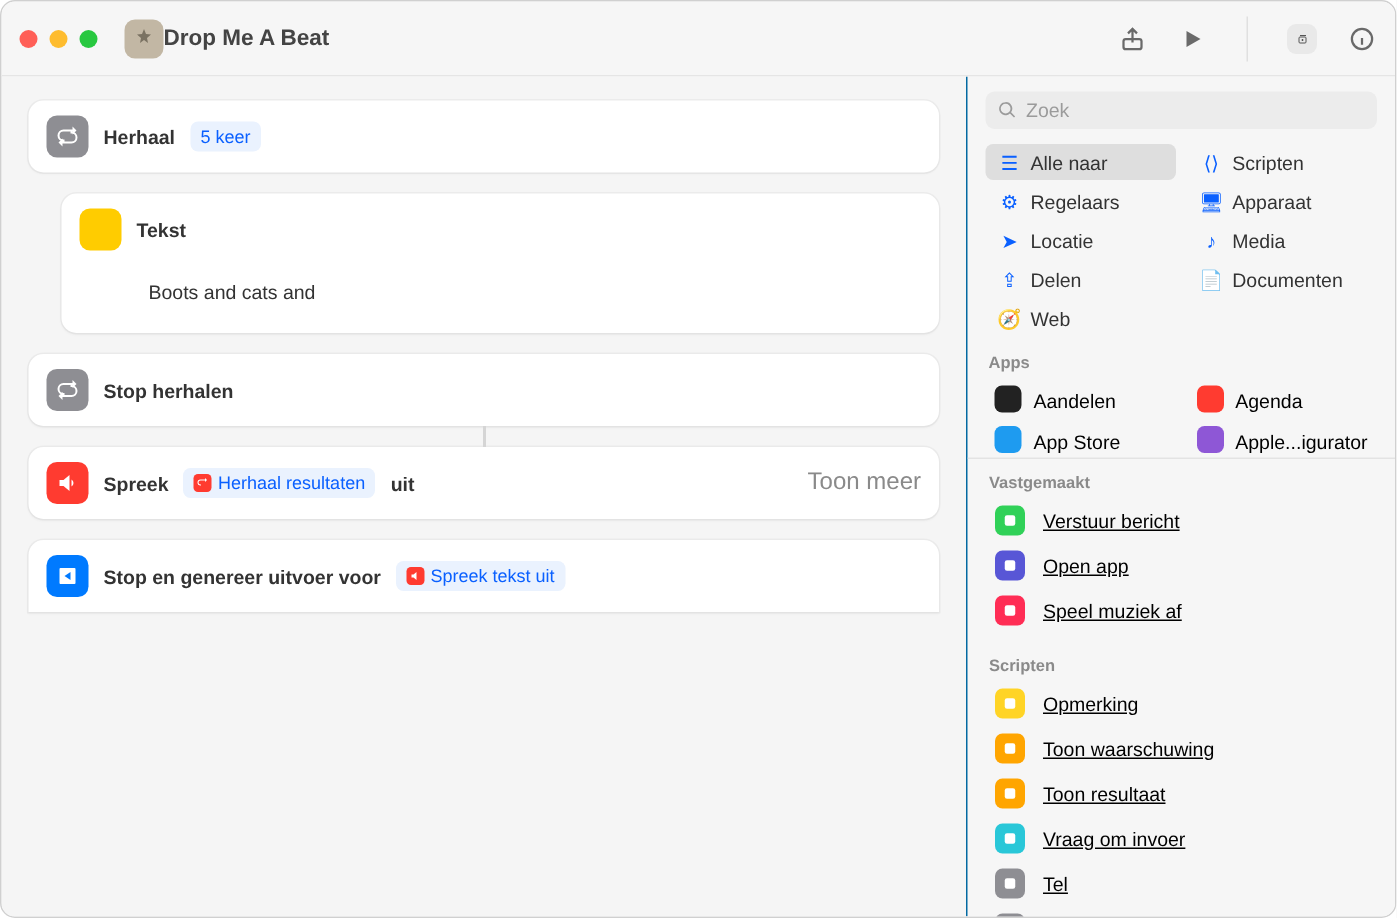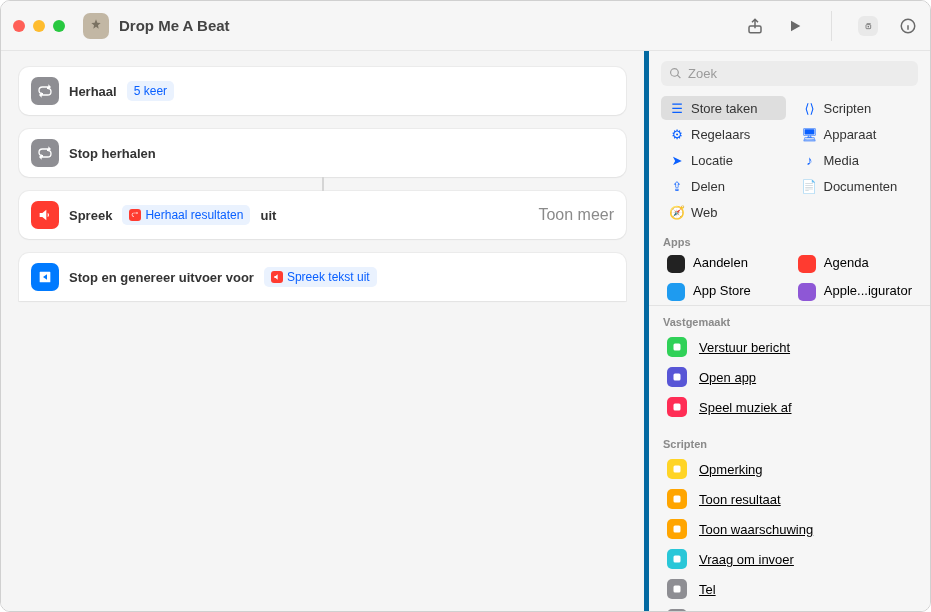--- a/index.html
+++ b/index.html
@@ -6,21 +6,21 @@
   body { background: #fff; width: 931px; height: 612px; overflow: hidden; }
   .window { width: 931px; height: 612px; background: #fff; border: 1px solid #d0d0d0; border-radius: 10px; display: flex; flex-direction: column; overflow: hidden; }
   .titlebar { height: 50px; display: flex; align-items: center; padding: 0 12px; border-bottom: 1px solid #e5e5e5; background: #f6f6f6; }
   .traffic { display: flex; gap: 8px; }
   .dot { width: 12px; height: 12px; border-radius: 50%; }
   .red { background: #ff5f57; }
   .yellow { background: #febc2e; }
   .green { background: #28c840; }
   .app-icon { width: 26px; height: 26px; border-radius: 7px; background: #c2b7a4; margin-left: 18px; display:flex; align-items:center; justify-content:center; }
   .app-icon svg { width: 16px; height: 16px; fill:#7a7262; }
-  .title { font-size: 15px; font-weight: 600; margin-left: 10px; color: #444; }
+  .title { font-size: 15px; font-weight: 600; color: #444; }
   .titlebar-right { margin-left: auto; display: flex; gap: 20px; align-items: center; color: #6a6a6a; }
   .titlebar-right .i { width: 20px; height: 20px; display: flex; align-items: center; justify-content: center; cursor: pointer; }
   .spacer-div { width: 1px; height: 30px; background: #e0e0e0; margin: 0 6px; }
   .lib-add { background:#e9e9e9; border-radius:6px; padding:4px 6px; }
   .body { display: flex; flex: 1; overflow: hidden; }
   .canvas { flex: 1; padding: 16px 18px; background: #f5f5f5; overflow: auto; display:flex; flex-direction:column; gap:14px; }
   .card { background: #fff; border-radius: 10px; box-shadow: 0 1px 2px rgba(0,0,0,0.04), 0 0 0 1px rgba(0,0,0,0.04); }
   .action-row { display: flex; align-items: center; padding: 10px 12px; gap: 10px; }
   .action-icon { width: 28px; height: 28px; border-radius: 7px; display:flex; align-items:center; justify-content:center; flex-shrink:0; }
   .action-icon svg { width:16px; height:16px; fill:white; }
@@ -37,29 +37,29 @@
   .text-body { padding: 0 14px 14px 50px; }
   .text-field { font-size:13px; color:#333; padding: 6px 8px; margin-top:4px; }
   .show-more { margin-left:auto; font-size:16px; color:#8a8a8a; }
   .stack-top { border-radius: 10px 10px 0 0; }
   .stack-bottom { border-radius:0 0 10px 10px; margin-top:-13px; border-top:1px solid #eee; }
   .subtle { font-size:12.5px; color:#888; padding: 8px 14px 4px 14px; }
   .linkish { font-size:13px; color:#0a60ff; font-weight:600; padding:0 14px 12px 14px; display:block; }
   .connector { height:14px; display:flex; justify-content:center; margin:-14px 0 -14px 0; position:relative;}
   .connector::before { content:""; width:2px; background:#d5d5d5; position:absolute; top:0; bottom:0; }
 
-  .sidebar { width: 286px; border-left: 5px solid #0369a1; background:#f6f6f6; display:flex; flex-direction:column; overflow:hidden; }
+  .sidebar { width: 286px; border-left: 1px solid #0369a1; background:#f6f6f6; display:flex; flex-direction:column; overflow:hidden; }
   .search { margin:10px 12px; padding:5px 8px; border-radius:6px; background:#ececec; color:#9b9b9b; font-size:13px; display:flex; align-items:center; gap:6px; }
   .cat-grid { display:grid; grid-template-columns:1fr 1fr; gap:2px 8px; padding:0 12px 8px 12px; font-size:13px; }
   .cat-item { display:flex; align-items:center; gap:6px; padding:4px 8px; border-radius:5px; color:#333; cursor:pointer; }
   .cat-item.selected { background:#dedede; }
   .cat-item .ci { width:16px; height:16px; display:flex; align-items:center; justify-content:center; }
   .section-h { font-size:11px; color:#8a8a8a; font-weight:600; padding: 4px 14px; }
   .app-grid { display:grid; grid-template-columns:1fr 1fr; gap:2px 8px; padding:0 12px 0 12px; font-size:13px; border-bottom:1px solid #e3e3e3; height:54px; overflow:hidden; }
-  .app-item { display:flex; align-items:flex-start; gap:8px; padding:3px 6px; }
+  .app-item { display:flex; align-items:flex-end; gap:8px; padding:3px 6px; }
   .mini-app { width:18px; height:18px; border-radius:5px; display:flex;align-items:center;justify-content:center; }
   .action-list { padding:0 12px 12px 12px; }
   .al-item { display:flex; align-items:center; gap:12px; padding:5px 6px; border-radius:6px; font-size:13px; cursor:pointer;text-decoration:underline;}
   .sm-icon { width:20px; height:20px; border-radius:5px; display:flex; align-items:center; justify-content:center; }
   .sm-icon svg { width:12px;height:12px;fill:white; }
   .bottom-scroll { overflow-y:auto; flex:1; padding-top:6px; }
 </style>
 </head>
 <body>
 
@@ -114,20 +114,33 @@
           <div class="action-icon ic-gray">
             <svg viewBox="0 0 24 24">
                 <path d="M17 2l4 4-4 4V7H8a4 4 0 100 8h1v2H8a6 6 0 110-12h9V2zM7 22l-4-4 4-4v3h9a4 4 0 100-8h-1V7h1a6 6 0 110 12H7v3z"></path>
               </svg>
           </div>
           <span class="label">Herhaal</span>
           <span class="token">5 keer</span>
         </div>
       </div>
 
+      <div class="card nested">
+        <div class="action-row">
+          <div class="action-icon ic-yellow">
+            <svg viewBox="0 0 24 24">
+                <path d="M4 5h16M4 10h16M4 15h10"></path>
+              </svg>
+          </div>
+          <span class="label">Tekst</span>
+        </div>
+        <div class="text-body">
+          <div class="text-field">Boots and cats and</div>
+        </div>
+      </div>
 
       <div class="card">
         <div class="action-row">
           <div class="action-icon ic-gray">
             <svg viewBox="0 0 24 24">
                 <path d="M17 2l4 4-4 4V7H8a4 4 0 100 8h1v2H8a6 6 0 110-12h9V2zM7 22l-4-4 4-4v3h9a4 4 0 100-8h-1V7h1a6 6 0 110 12H7v3z"></path>
               </svg>
           </div>
           <span class="label">Stop herhalen</span>
         </div>
@@ -183,21 +196,21 @@
       <div class="search">
         <svg viewBox="0 0 24 24" width="13" height="13" fill="#9b9b9b">
             <path d="M10 2a8 8 0 105.3 14l5 5 1.4-1.4-5-5A8 8 0 0010 2zm0 2a6 6 0 110 12 6 6 0 010-12z"></path>
           </svg>
         <span>Zoek</span>
       </div>
 
       <div class="cat-grid" id="cat-grid">
           <div class="cat-item selected">
             <span class="ci stroke-blue" style="color:#0a60ff;font-size:13px">☰</span>
-            <span>Store taken</span>
+            <span>Alle naar</span>
           </div>
           <div class="cat-item">
             <span class="ci stroke-blue" style="color:#0a60ff;font-size:13px">⟨⟩</span>
             <span>Scripten</span>
           </div>
           <div class="cat-item">
             <span class="ci stroke-blue" style="color:#0a60ff;font-size:13px">⚙︎</span>
             <span>Regelaars</span>
           </div>
           <div class="cat-item">
@@ -284,29 +297,29 @@
                 </svg>
               </span>
               <span>Opmerking</span>
             </div>
             <div class="al-item">
               <span class="sm-icon" style="background:#ffa500">
                 <svg viewBox="0 0 24 24">
                   <rect x="5" y="5" width="14" height="14" rx="3"></rect>
                 </svg>
               </span>
+              <span>Toon waarschuwing</span>
+            </div>
+            <div class="al-item">
+              <span class="sm-icon" style="background:#ffa500">
+                <svg viewBox="0 0 24 24">
+                  <rect x="5" y="5" width="14" height="14" rx="3"></rect>
+                </svg>
+              </span>
               <span>Toon resultaat</span>
-            </div>
-            <div class="al-item">
-              <span class="sm-icon" style="background:#ffa500">
-                <svg viewBox="0 0 24 24">
-                  <rect x="5" y="5" width="14" height="14" rx="3"></rect>
-                </svg>
-              </span>
-              <span>Toon waarschuwing</span>
             </div>
             <div class="al-item">
               <span class="sm-icon" style="background:#29c7d8">
                 <svg viewBox="0 0 24 24">
                   <rect x="5" y="5" width="14" height="14" rx="3"></rect>
                 </svg>
               </span>
               <span>Vraag om invoer</span>
             </div>
             <div class="al-item">

